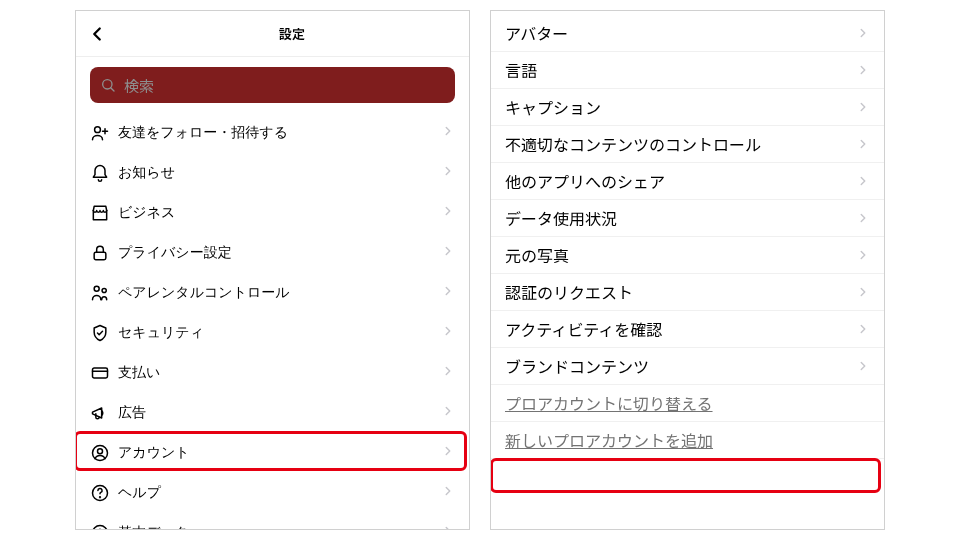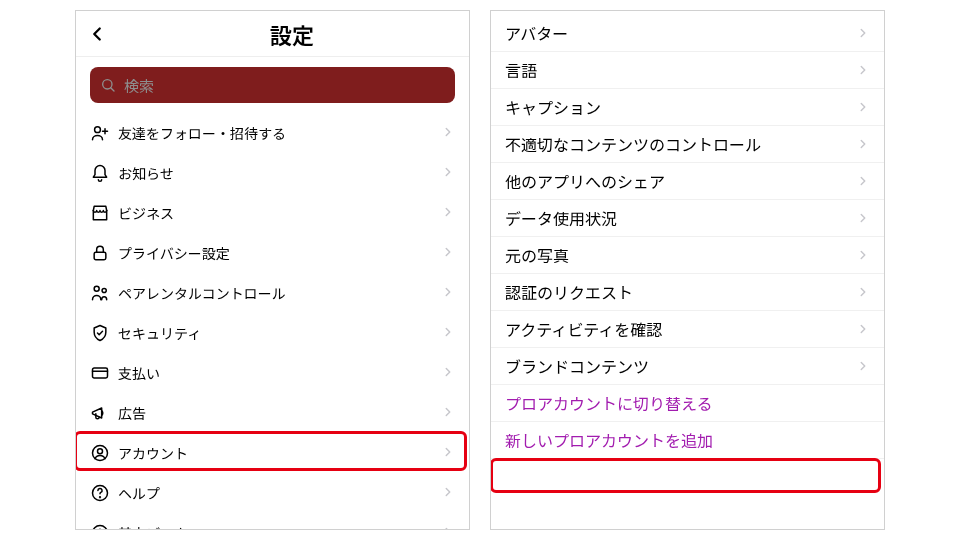--- a/index.html
+++ b/index.html
@@ -1,33 +1,33 @@
 <!DOCTYPE html>
 <html><head>
 <meta charset="utf-8">
 <style>
   * { box-sizing: border-box; margin: 0; padding: 0; }
   html, body { width: 960px; height: 540px; background: #fff; font-family: "Hiragino Sans", "Noto Sans JP", sans-serif; }
   .stage { display: flex; gap: 20px; padding: 10px 75px; }
   .phone { width: 400px; height: 520px; border: 1px solid #d0d0d0; background: #fff; overflow: hidden; position: relative; }
   .header { height: 46px; display: flex; align-items: center; justify-content: center; position: relative; border-bottom: 1px solid #eee; }
   .header .back { position: absolute; left: 10px; top: 0; height: 46px; display: flex; align-items: center; }
-  .header .title { font-size: 22px; font-weight: 600; margin-left: 39px; }
+  .header .title { font-size: 13px; font-weight: 600; margin-left: 39px; }
   .search { margin: 10px 14px; height: 36px; background: #7f1d1d; border-radius: 8px; display: flex; align-items: center; padding: 0 10px; color: #8e8e8e; }
   .search svg { flex-shrink: 0; }
   .search span { margin-left: 8px; font-size: 15px; }
   .list { }
-  .row { height: 40px; display: flex; align-items: center; padding: 0 14px; font-size: 14px; position: relative; }
+  .row { height: 40px; display: flex; align-items: center; padding: 0 14px; font-size: 14px; position: relative; font-family: Liberation Mono, monospace; }
   .row .icon { width: 28px; display: flex; align-items: center; justify-content: flex-start; }
   .row .label { flex: 1; }
   .row .chev { color: #c7c7cc; }
   .row2 { height: 37px; display: flex; align-items: center; padding: 0 14px; font-size: 16px; border-bottom: 1px solid #f0f0f0; }
   .row2 .label { flex: 1; }
   .row2 .chev { color: #c7c7cc; }
-  .row2.link .label { color: #a21caf; }
+  .row2.link .label { color: #737373; text-decoration: underline; }
   .hl { position: absolute; border: 3px solid #e60012; border-radius: 6px; pointer-events: none; }
 </style>
 </head>
 <body>
 
 <div class="stage">
 
   <div class="phone">
     <div class="header">
       <div class="back">

